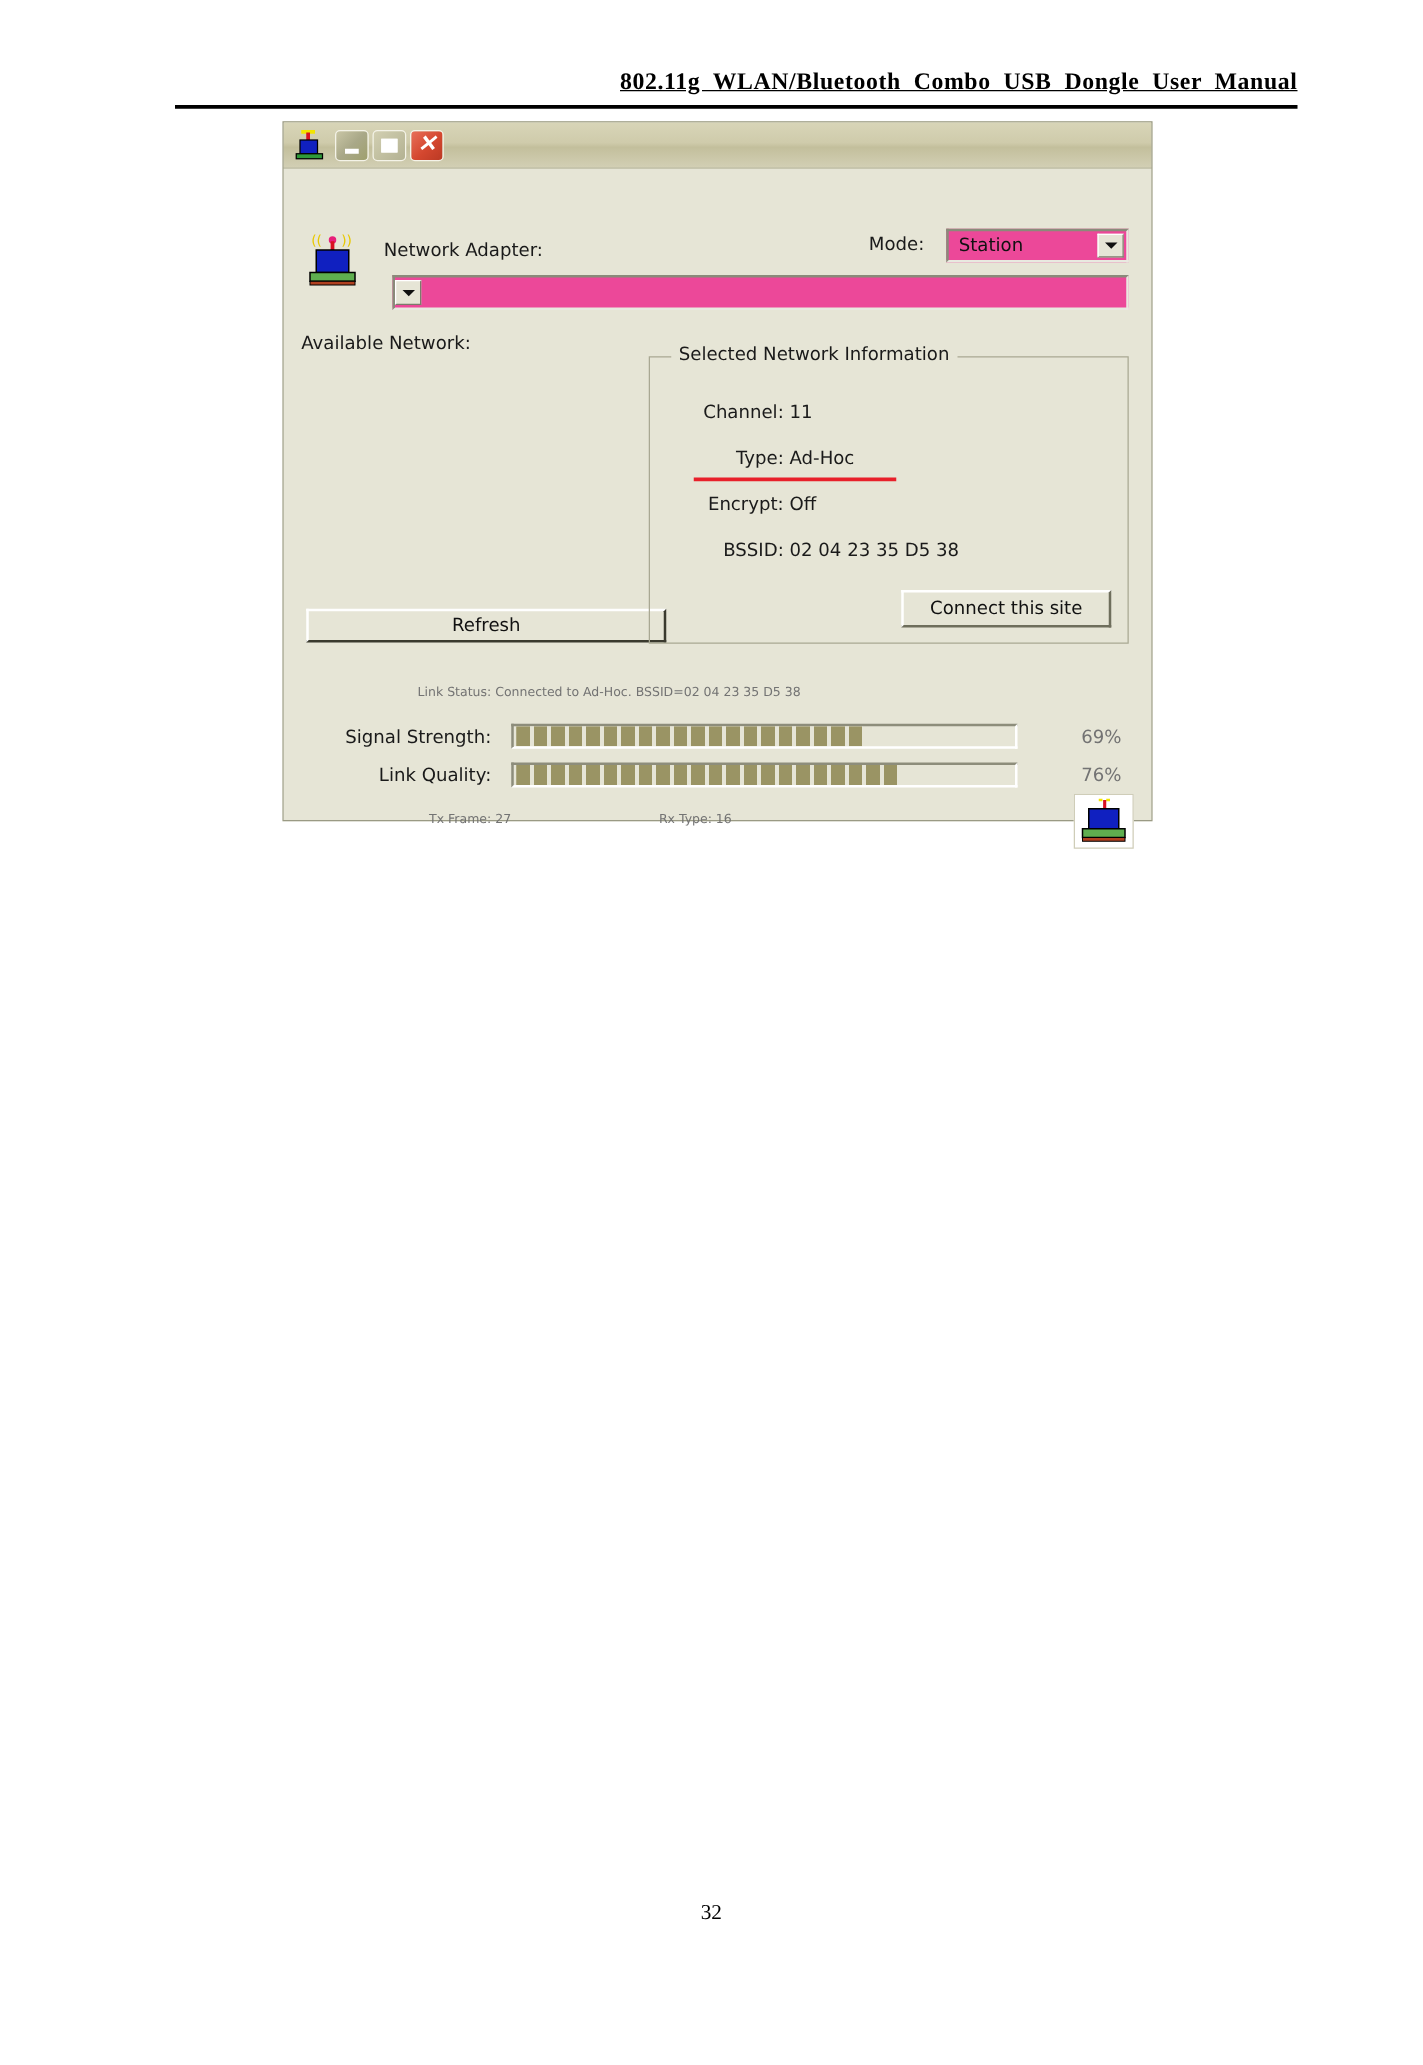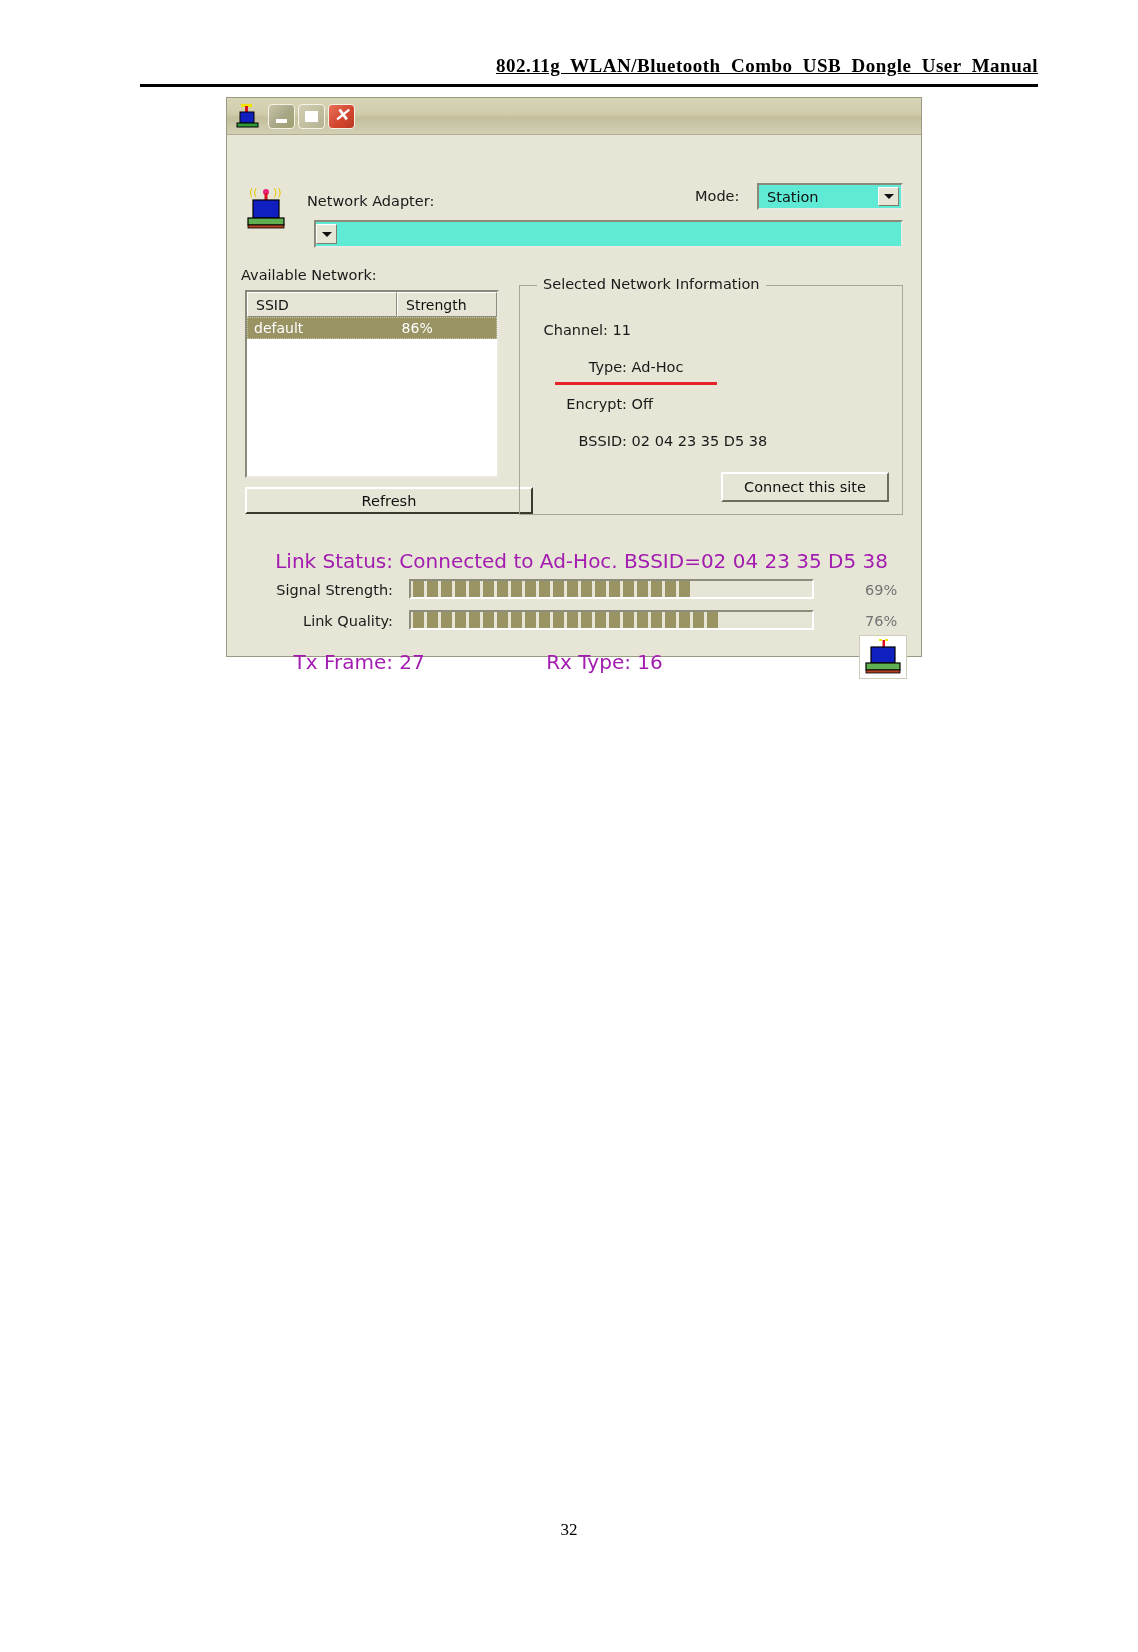--- a/index.html
+++ b/index.html
@@ -147,21 +147,21 @@
     font-family: "DejaVu Sans", sans-serif;
     font-size: 14.5px;
     color: #1a1a1a;
     white-space: nowrap;
   }
   .adapter-label { position: absolute; left: 80px; top: 58px; }
   .mode-label    { position: absolute; left: 468px; top: 53px; }
 
   .combo {
     position: absolute;
-    background: #5eead4;
+    background: #ec4899;
     border: 2px solid;
     border-color: #8a8a7a #e9e9e0 #e9e9e0 #8a8a7a;
     box-sizing: border-box;
     display: flex;
     align-items: center;
   }
   .combo .combo-value {
     flex: 1 1 auto;
     padding-left: 8px;
     font-family: "DejaVu Sans", sans-serif;
@@ -281,21 +281,21 @@
     padding: 0 6px;
   }
   .info-row {
     position: absolute;
     font-family: "DejaVu Sans", sans-serif;
     font-size: 14.5px;
     color: #1a1a1a;
     white-space: nowrap;
   }
   .info-label { display: inline-block; width: 90px; text-align: right; }
-  .info-row.r1 { left: 291px; top: 187px; }
+  .info-row.r1 { left: 310px; top: 187px; }
   .info-row.r2 { left: 310px; top: 224px; }
   .info-row.r3 { left: 310px; top: 261px; }
   .info-row.r4 { left: 310px; top: 298px; }
   .red-underline {
     position: absolute;
     left: 328px;
     top: 247px;
     width: 162px;
     height: 3px;
     background: #e8202a;
@@ -305,22 +305,22 @@
     left: 494px;
     top: 337px;
     width: 168px;
     height: 30px;
   }
 
   
   .status-row {
     position: absolute;
     font-family: "DejaVu Sans", sans-serif;
-    font-size: 20px;
-    color: #a21caf;
+    font-size: 10px;
+    color: #737373;
     white-space: nowrap;
   }
   .status-label {
     display: inline-block;
     width: 152px;
     text-align: right;
   }
   .linkstatus-row { left: 14px; top: 414px; }
   .txrx-row       { left: 14px; top: 515px; }
   .txrx-row .rx   { margin-left: 115px; }
@@ -439,30 +439,20 @@
     </div>
 
     <div class="combo adapter-combo">
       <span class="combo-arrow">
           <i class="arrow-down"></i>
         </span>
     </div>
 
     <div class="lbl avail-label">Available Network:</div>
 
-    <div class="list-box">
-      <div class="list-header">
-        <span class="th ssid">SSID</span>
-        <span class="th strength">Strength</span>
-      </div>
-      <div class="list-row">
-        <span class="cell-ssid">default</span>
-        <span class="cell-strength">86%</span>
-      </div>
-    </div>
 
     <div class="btn refresh-btn">Refresh</div>
 
     <div class="groupbox"></div>
     <div class="lbl groupbox-title">Selected Network Information</div>
 
     <div class="info-row r1">
       <span class="info-label">Channel:</span>
       <span>11</span>
     </div>

